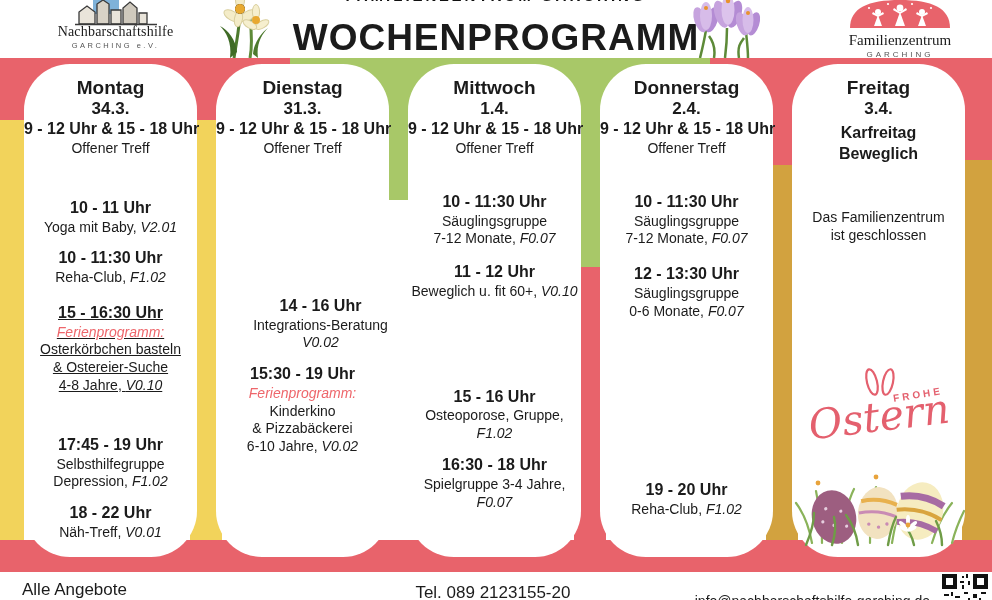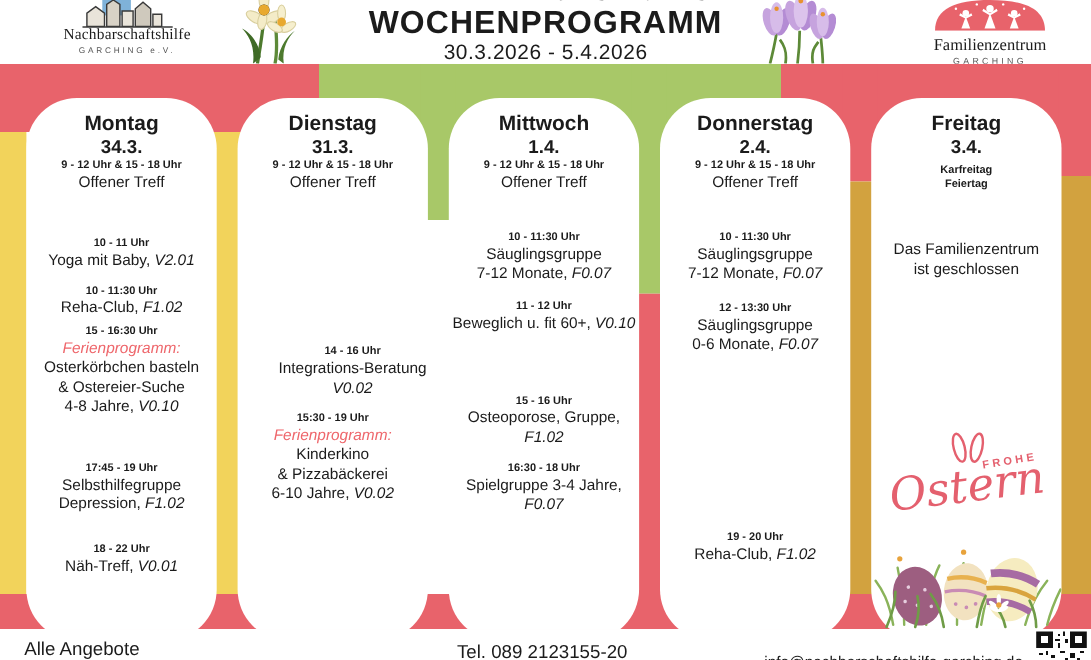--- a/index.html
+++ b/index.html
@@ -9,36 +9,36 @@
   }
   
   .header{position:absolute;top:0;left:0;width:992px;height:58px;background:#fff;overflow:hidden;z-index:4;}
   .logo-left{position:absolute;left:28px;top:0;width:175px;text-align:center;}
   .logo-left .castle{margin:0 auto;display:block;}
   .logo-left .l1{font-family:"Liberation Serif",serif;font-size:14px;letter-spacing:.2px;margin-top:-2px;}
   .logo-left .l2{font-size:7.5px;letter-spacing:2.5px;color:#555;margin-top:1px;}
   .title-wrap{position:absolute;left:50%;transform:translateX(-50%);top:0;width:460px;text-align:center;}
   .clipped-line{position:absolute;top:-13px;left:50%;transform:translateX(-50%);
     font-size:15px;font-weight:800;letter-spacing:3px;white-space:nowrap;color:#111;}
-  .main-title{font-size:29px;font-weight:800;letter-spacing:1px;margin-top:7px;line-height:1.0;}
+  .main-title{font-size:37px;font-weight:800;letter-spacing:1px;margin-top:19px;line-height:1.0;}
   .sub-title{font-size:19px;font-weight:400;margin-top:2px;letter-spacing:.5px;}
   .flower{position:absolute;top:-2px;}
   .logo-right{position:absolute;right:22px;top:0;width:140px;text-align:center;}
   .logo-right .l1{font-family:"Liberation Serif",serif;font-size:15px;margin-top:0px;}
   .logo-right .l2{font-size:8px;letter-spacing:3px;color:#555;margin-top:1px;}
   
   .board{position:absolute;top:58px;left:0;width:992px;height:514px;background:#fff;overflow:hidden;z-index:1;}
   .bg{position:absolute;}
-  .card{position:absolute;top:31px;width:173px;height:493px;background:#fff;border-radius:46px;
+  .card{position:absolute;top:6px;width:173px;height:493px;background:#fff;border-radius:46px;
         z-index:2;text-align:center;}
   .day-head{padding-top:13px;}
   .day-name{font-size:19px;font-weight:800;line-height:1.15;}
   .day-date{font-size:17px;font-weight:800;line-height:1.2;}
   .event{margin-top:12px;}
-  .ev-time{font-size:10px;font-weight:700;line-height:1.3;white-space:nowrap;}
+  .ev-time{font-size:16px;font-weight:700;line-height:1.3;white-space:nowrap;}
   .ev-line{font-size:14px;line-height:1.27;white-space:nowrap;}
   .ev-special{font-size:14px;font-style:italic;font-weight:500;line-height:1.27;color:var(--special);}
   .room{font-style:italic;}
   
   .easter{position:absolute;left:0;right:0;bottom:6px;height:180px;}
   .frohe{position:absolute;right:22px;top:18px;font-size:10px;letter-spacing:3px;font-weight:700;
          color:var(--easter);transform:rotate(-9deg);}
   .ostern{position:absolute;left:50%;top:22px;transform:translateX(-50%) rotate(-7deg);
           font-family:"DejaVu Serif",serif;font-style:italic;font-size:41px;color:var(--easter);}
   .ears{position:absolute;left:58px;top:-4px;}
@@ -181,33 +181,33 @@
           <div class="ev-line">Offener Treff</div>
         </div>
         <div class="event" style="margin-top: 40px;">
           <div class="ev-time">10 - 11 Uhr</div>
           <div class="ev-line">Yoga mit Baby, <span class="room">V2.01</span></div>
         </div>
         <div class="event" style="margin-top: 12px;">
           <div class="ev-time">10 - 11:30 Uhr</div>
           <div class="ev-line">Reha-Club, <span class="room">F1.02</span></div>
         </div>
-        <div class="event" style="margin-top: 6px;">
+        <div class="event" style="margin-top: 16px; text-decoration: underline;">
           <div class="ev-time">15 - 16:30 Uhr</div>
           <div class="ev-special">Ferienprogramm:</div>
           <div class="ev-line">Osterkörbchen basteln</div>
           <div class="ev-line">&amp; Ostereier-Suche</div>
           <div class="ev-line">4-8 Jahre, <span class="room">V0.10</span></div>
         </div>
         <div class="event" style="margin-top: 40px;">
           <div class="ev-time">17:45 - 19 Uhr</div>
           <div class="ev-line">Selbsthilfegruppe</div>
           <div class="ev-line">Depression, <span class="room">F1.02</span></div>
         </div>
-        <div class="event" style="margin-top: 26px;">
+        <div class="event" style="margin-top: 12px;">
           <div class="ev-time">18 - 22 Uhr</div>
           <div class="ev-line">Näh-Treff, <span class="room">V0.01</span></div>
         </div>
       </div>
       <div class="card" style="left: 216px;">
         <div class="day-head">
           <div class="day-name">Dienstag</div>
           <div class="day-date">31.3.</div>
         </div>
         <div class="event" style="margin-top: 0px;">
@@ -238,21 +238,21 @@
         </div>
         <div class="event" style="margin-top: 34px;">
           <div class="ev-time">10 - 11:30 Uhr</div>
           <div class="ev-line">Säuglingsgruppe</div>
           <div class="ev-line">7-12 Monate, <span class="room">F0.07</span></div>
         </div>
         <div class="event" style="margin-top: 14px;">
           <div class="ev-time">11 - 12 Uhr</div>
           <div class="ev-line">Beweglich u. fit 60+, <span class="room">V0.10</span></div>
         </div>
-        <div class="event" style="margin-top: 56px;">
+        <div class="event" style="margin-top: 86px;">
           <div class="ev-time">15 - 16 Uhr</div>
           <div class="ev-line">Osteoporose, Gruppe,</div>
           <div class="ev-line"><span class="room">F1.02</span></div>
         </div>
         <div class="event" style="margin-top: 12px; text-align: center;">
           <div class="ev-time">16:30 - 18 Uhr</div>
           <div class="ev-line">Spielgruppe 3-4 Jahre,</div>
           <div class="ev-line"><span class="room">F0.07</span></div>
         </div>
       </div>
@@ -280,21 +280,21 @@
           <div class="ev-line">Reha-Club, <span class="room">F1.02</span></div>
         </div>
       </div>
       <div class="card" style="left: 792px;">
         <div class="day-head">
           <div class="day-name">Freitag</div>
           <div class="day-date">3.4.</div>
         </div>
         <div class="event" style="margin-top: 4px;">
           <div class="ev-time">Karfreitag</div>
-          <div class="ev-time">Feiertag</div>
+          <div class="ev-time">Beweglich</div>
         </div>
         <div class="event" style="margin-top: 44px;">
           <div class="ev-line">Das Familienzentrum</div>
           <div class="ev-line">ist geschlossen</div>
         </div>
   <div class="easter">
     <div class="frohe">FROHE</div>
     <div class="ostern">Ostern</div>
     <svg class="ears" width="60" height="30" viewBox="0 0 60 30">
       <ellipse cx="22" cy="15" rx="5" ry="13" fill="none" stroke="#e4606e" stroke-width="2.2" transform="rotate(-14 22 15)"></ellipse>

